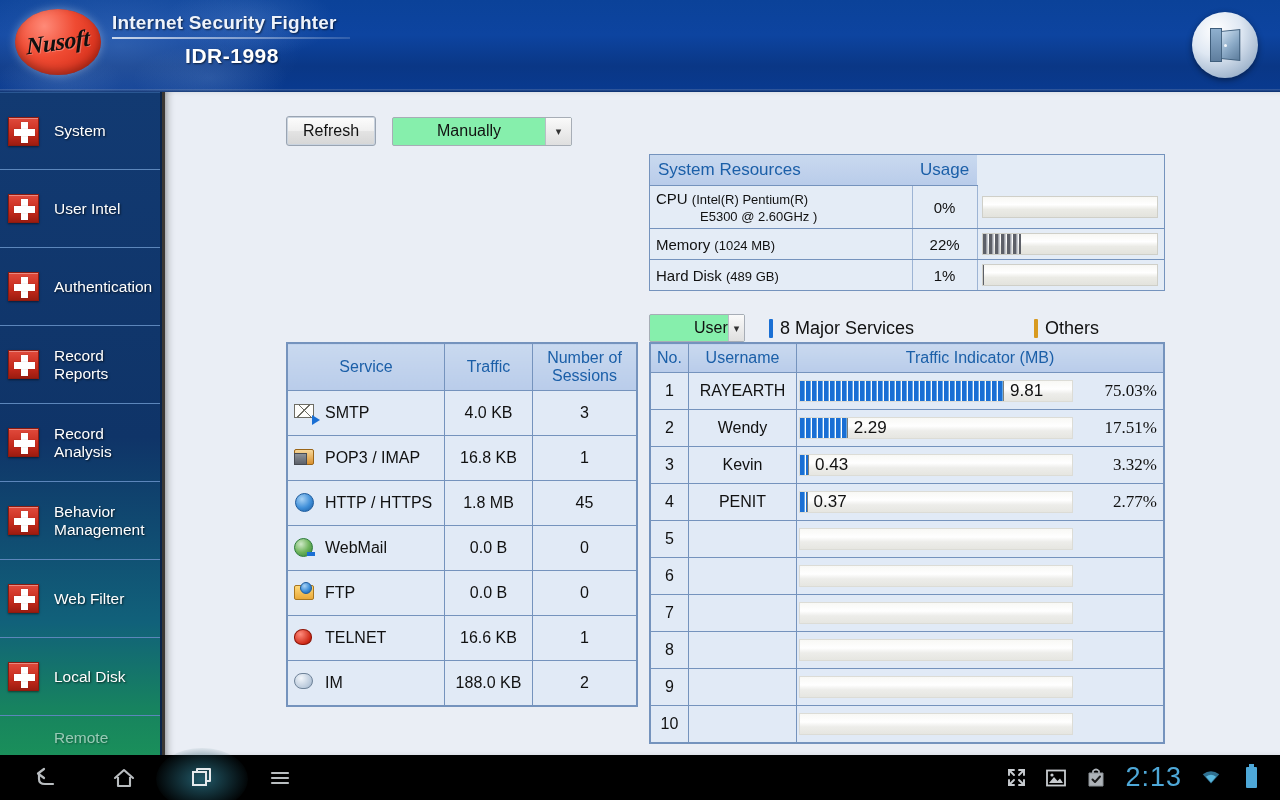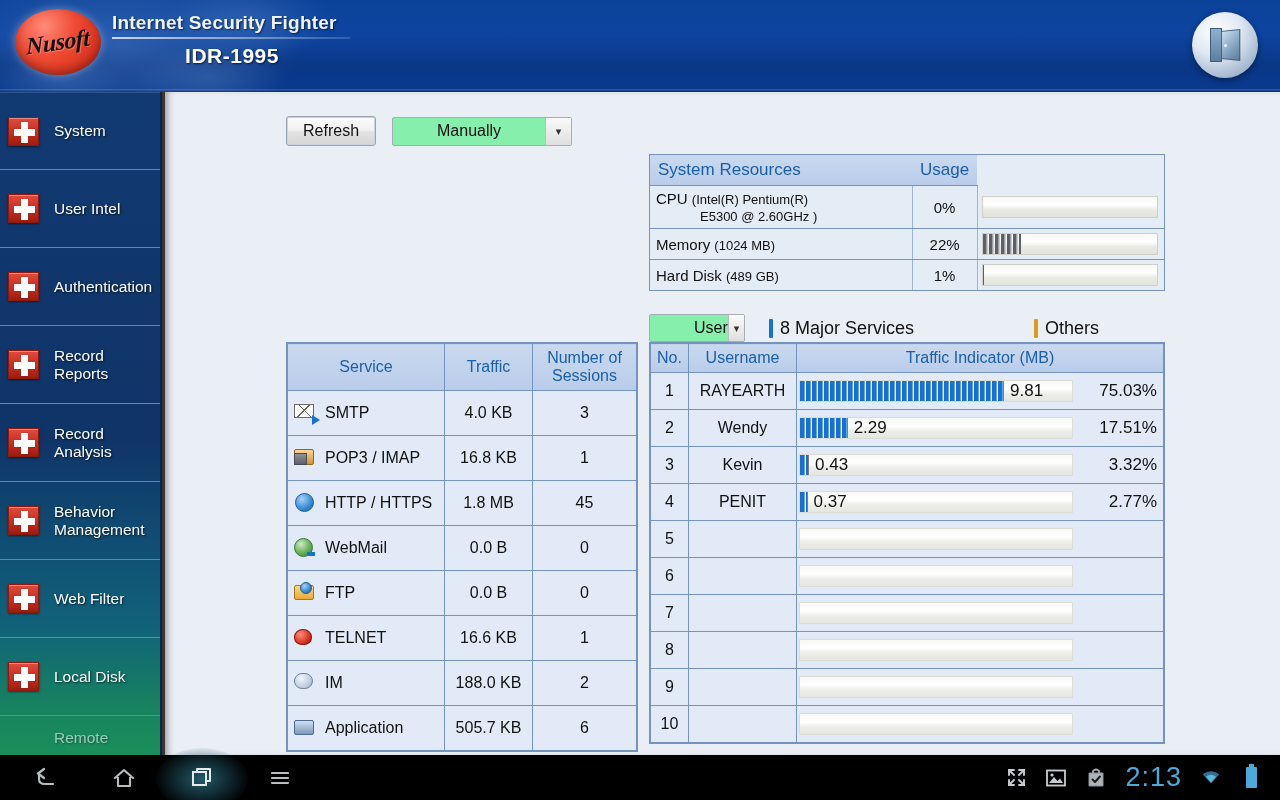--- a/index.html
+++ b/index.html
@@ -306,21 +306,21 @@
       #63a7e8 4px, #63a7e8 5px,
       #ffffff 5px, #ffffff 6px);
     border-right: 1px solid #7f7f78;
   }
   .ti-val {
     position: absolute; top: 50%; transform: translateY(-50%);
     font-size: 17px; color: #111; white-space: nowrap;
   }
   .ti-pct {
     flex: 0 0 auto; width: 78px; text-align: right;
-    font-size: 17px; color: #111;
+    font-size: 17px; color: #111; font-family: Liberation Serif, serif;
   }
 
   
   .navbar {
     position:absolute; left:0; bottom:0; width:1280px; height:45px;
     background:#000; display:flex; align-items:center;
   }
   .nav-left { display:flex; align-items:center; gap: 38px; padding-left: 26px; position:relative; }
   .nav-btn { width: 40px; height: 36px; display:flex; align-items:center; justify-content:center; cursor:pointer; position:relative; }
   .nav-btn.active:before {
@@ -344,21 +344,21 @@
 
   <div class="header">
     <div class="logo-badge">
       <div class="logo-oval">
         <span class="logo-word">Nusoft</span>
       </div>
     </div>
     <div class="brand-block">
       <div class="brand-line1">Internet Security Fighter</div>
       <div class="brand-rule"></div>
-      <div class="brand-line2">IDR-1995</div>
+      <div class="brand-line2">IDR-1998</div>
     </div>
     <div class="logout-btn">
       <div class="door-icon">
         <div class="door-frame"></div>
         <div class="door-panel"></div>
         <div class="door-knob"></div>
       </div>
     </div>
   </div>
 
@@ -563,32 +563,20 @@
                 <span class="svc-cell">
                   <span class="svc-icon">
                     <span class="ic-bubble" style="position:absolute;left:0;top:0"></span>
                   </span>
                   <span>IM</span>
                 </span>
               </td>
               <td class="td-c">188.0 KB</td>
               <td class="td-c">2</td>
             </tr>
-            <tr>
-              <td>
-                <span class="svc-cell">
-                  <span class="svc-icon">
-                    <span class="ic-mon" style="position:absolute;left:0;top:2px"></span>
-                  </span>
-                  <span>Application</span>
-                </span>
-              </td>
-              <td class="td-c">505.7 KB</td>
-              <td class="td-c">6</td>
-            </tr>
           </tbody>
       </table>
     </div>
 
     <div id="usr-table">
       <table class="grid">
         <thead>
           <tr>
             <th class="no-col">No.</th>
             <th class="name-col">Username</th>

